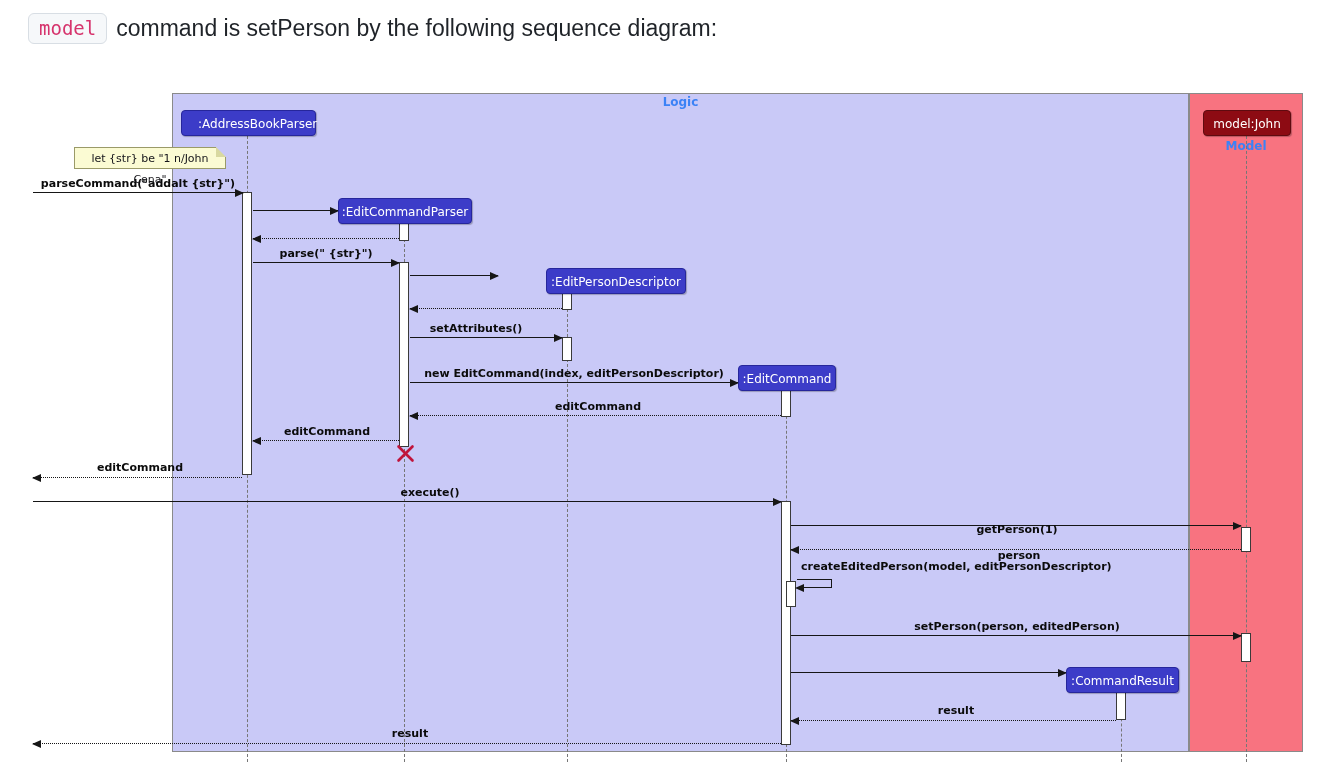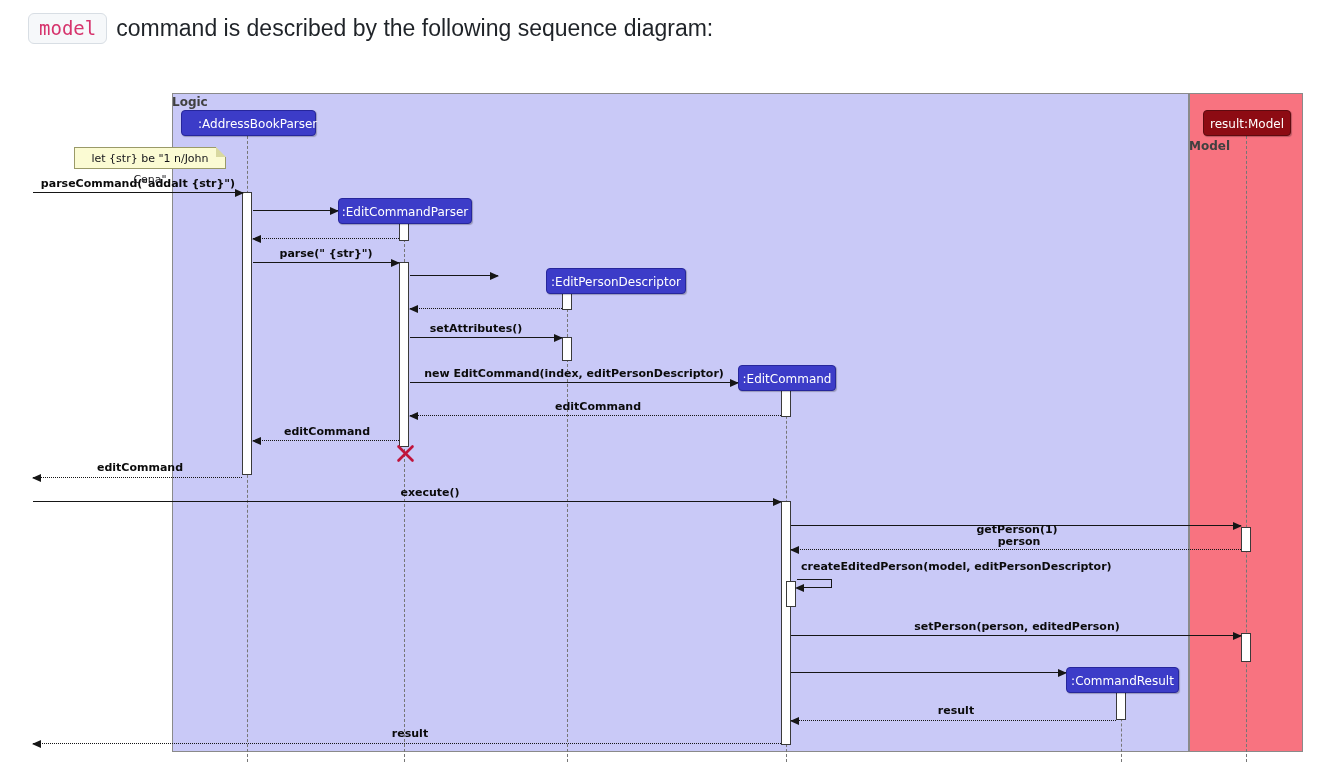--- a/index.html
+++ b/index.html
@@ -5,22 +5,22 @@
   html,body{margin:0;padding:0;background:#ffffff;}
   #page{position:relative;width:1324px;height:774px;background:#ffffff;overflow:hidden;
         font-family:"DejaVu Sans",sans-serif;}
   
   .title{position:absolute;left:28px;top:13px;font-family:"Liberation Sans",sans-serif;
          font-size:23px;color:#1f2328;display:flex;align-items:center;gap:9px;white-space:nowrap;}
   .code-chip{font-family:"DejaVu Sans Mono",monospace;font-size:19px;color:#d6336c;
              background:#f6f8fa;border:1px solid #d8dee4;border-radius:6px;padding:3px 10px 4px;}
   
   .frame{position:absolute;border:1px solid #8a8a8a;box-sizing:border-box;}
-  .frame-label{position:absolute;font-size:12px;font-weight:bold;color:#404040;
-               text-align:left;white-space:nowrap;}
+  .frame-label{position:absolute;font-size:12px;font-weight:bold;color:#3b82f6;
+               text-align:center;white-space:nowrap;}
   
   .lifeline{position:absolute;width:0;border-left:1px dashed #767676;}
   
   .act{position:absolute;width:8px;background:#ffffff;border:1px solid #3a3a3a;box-sizing:content-box;}
   
   .pbox{position:absolute;height:26px;line-height:26px;text-align:center;color:#fff;
         font-size:12px;background:#3c3cc8;border:1.5px solid #26269b;border-radius:4px;
         box-sizing:border-box;white-space:nowrap;box-shadow:1px 1px 1px rgba(0,0,0,.25);}
   .pbox.model{background:#8d0b13;border-color:#5f0a0f;}
   
@@ -41,21 +41,21 @@
   
   .destroy{position:absolute;}
 </style>
 </head>
 <body>
 
 <div id="page">
 
   <div class="title">
     <span class="code-chip">model</span>
-    <span>command is described by the following sequence diagram:</span>
+    <span>command is setPerson by the following sequence diagram:</span>
   </div>
 
   <div class="frame" style="left:172px;top:93px;width:1017px;height:659px;background:#c9c9f7;"></div>
   <div class="frame" style="left:1189px;top:93px;width:114px;height:659px;background:#f87380;"></div>
   <div class="frame-label" style="left:172px;top:95px;width:1017px;">Logic</div>
   <div class="frame-label" style="left:1189px;top:95px;width:114px;margin-top:44px;">Model</div>
 
   <div class="lifeline" style="left:247px;top:136px;height:626px;"></div>
   <div class="lifeline" style="left:404px;top:224px;height:538px;"></div>
   <div class="lifeline" style="left:567px;top:294px;height:468px;"></div>
@@ -135,32 +135,32 @@
 
   <div class="mlabel c" style="left:138px;top:177px;">parseCommand("addalt {str}")</div>
   <div class="mlabel c" style="left:326px;top:247px;">parse(" {str}")</div>
   <div class="mlabel c" style="left:476px;top:322px;">setAttributes()</div>
   <div class="mlabel c" style="left:574px;top:367px;">new EditCommand(index, editPersonDescriptor)</div>
   <div class="mlabel c" style="left:598px;top:400px;">editCommand</div>
   <div class="mlabel c" style="left:327px;top:425px;">editCommand</div>
   <div class="mlabel c" style="left:140px;top:461px;">editCommand</div>
   <div class="mlabel c" style="left:430px;top:486px;">execute()</div>
   <div class="mlabel c" style="left:1017px;top:486px;margin-top:37px;">getPerson(1)</div>
-  <div class="mlabel c" style="left:1019px;top:535px;">person</div>
+  <div class="mlabel c" style="left:1019px;top:549px;">person</div>
   <div class="mlabel" style="left:801px;top:560px;">createEditedPerson(model, editPersonDescriptor)</div>
   <div class="mlabel c" style="left:1017px;top:620px;">setPerson(person, editedPerson)</div>
   <div class="mlabel c" style="left:956px;top:704px;">result</div>
   <div class="mlabel c" style="left:410px;top:727px;">result</div>
 
   <div class="pbox" style="left:181px;top:110px;width:135px;padding-left:16px;">:AddressBookParser</div>
   <div class="pbox" style="left:338px;top:198px;width:134px;">:EditCommandParser</div>
   <div class="pbox" style="left:498px;top:268px;width:140px;margin-left:48px;">:EditPersonDescriptor</div>
   <div class="pbox" style="left:738px;top:365px;width:98px;">:EditCommand</div>
   <div class="pbox" style="left:1066px;top:667px;width:113px;">:CommandResult</div>
-  <div class="pbox model" style="left:1203px;top:110px;width:88px;">result:Model</div>
+  <div class="pbox model" style="left:1203px;top:110px;width:88px;">model:John</div>
 
   <div class="note" style="left:74px;top:147px;width:152px;height:22px;">
     <span>let {str} be "1 n/John Cena"</span>
     <div class="fold"></div>
   </div>
 
   <div class="destroy" style="left:396px;top:444px;">
     <svg width="19" height="19" viewBox="0 0 19 19">
       <line x1="2.5" y1="2.5" x2="16.5" y2="16.5" stroke="#c0143c" stroke-width="2.6" stroke-linecap="round"></line>
       <line x1="16.5" y1="2.5" x2="2.5" y2="16.5" stroke="#c0143c" stroke-width="2.6" stroke-linecap="round"></line>

